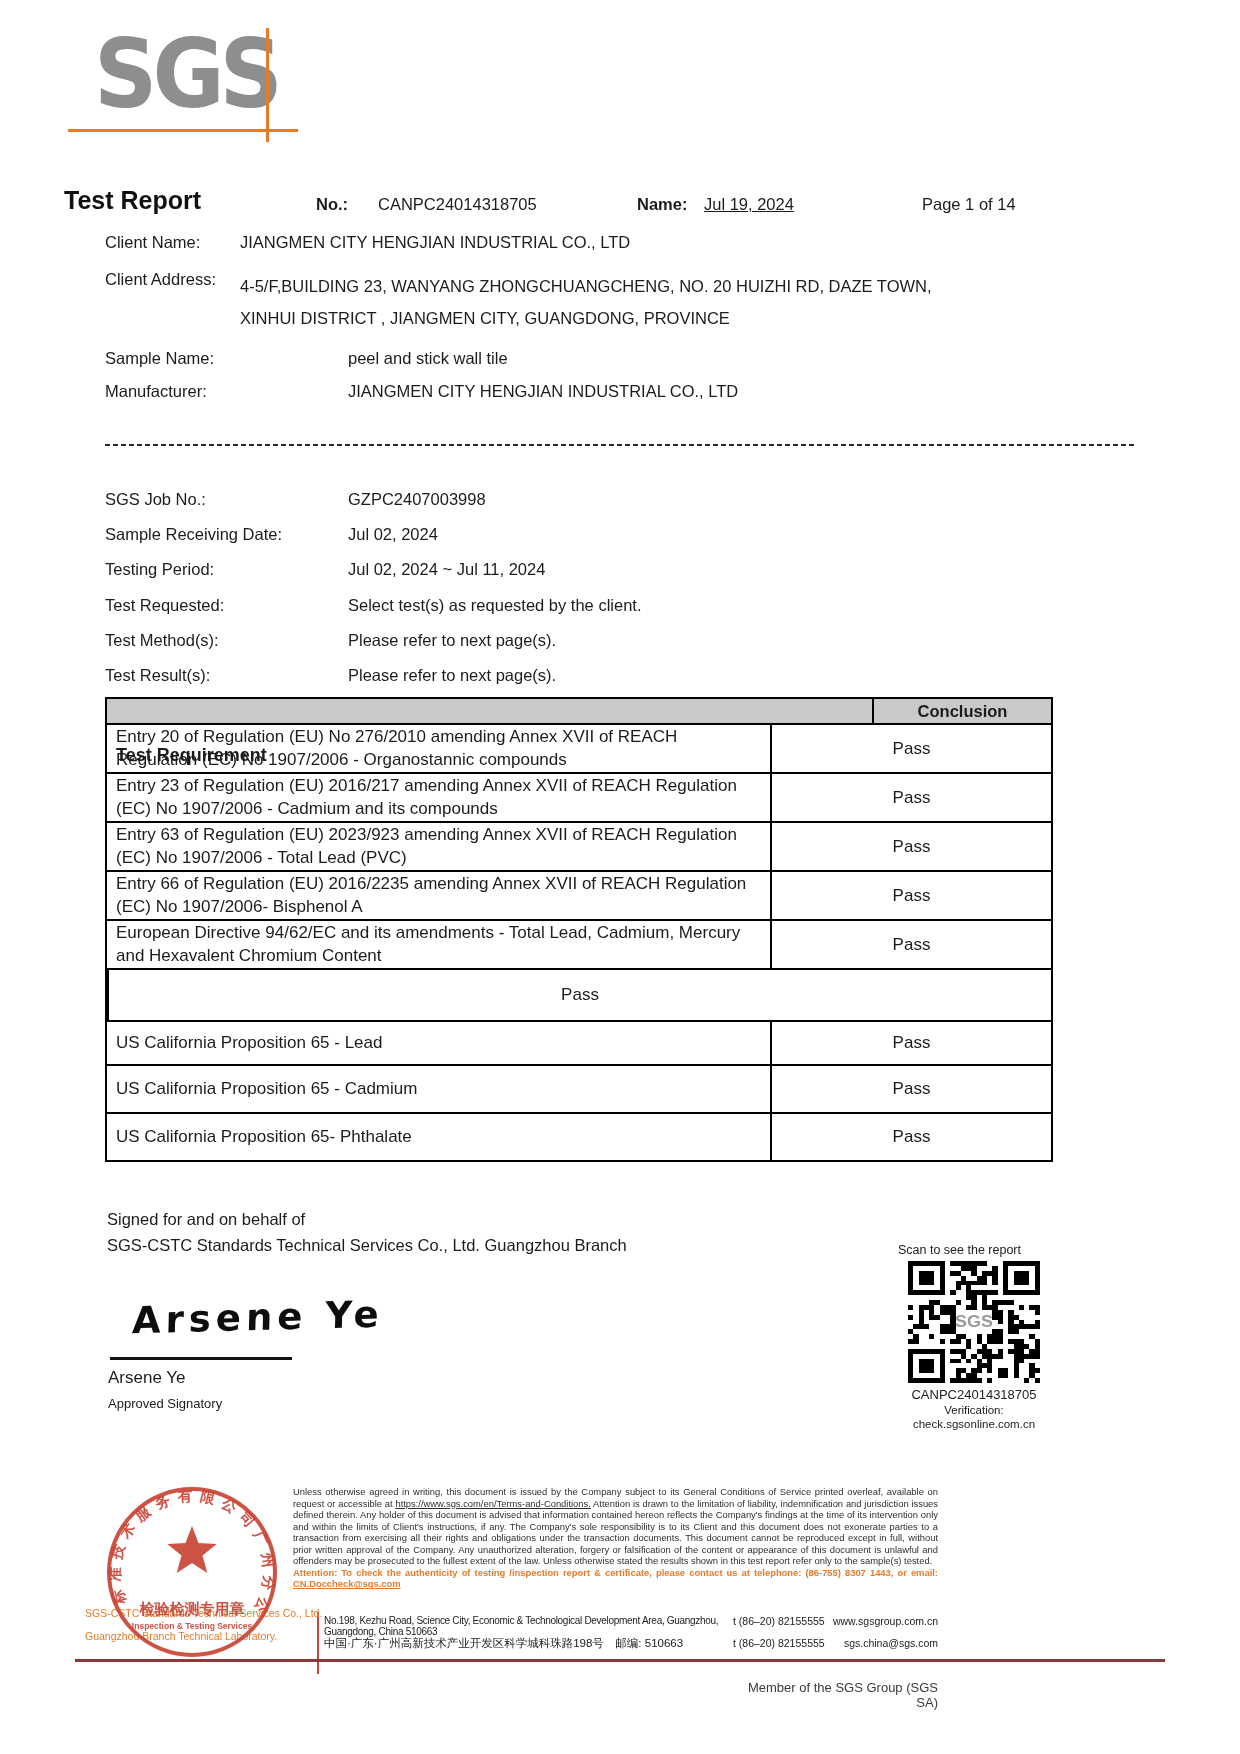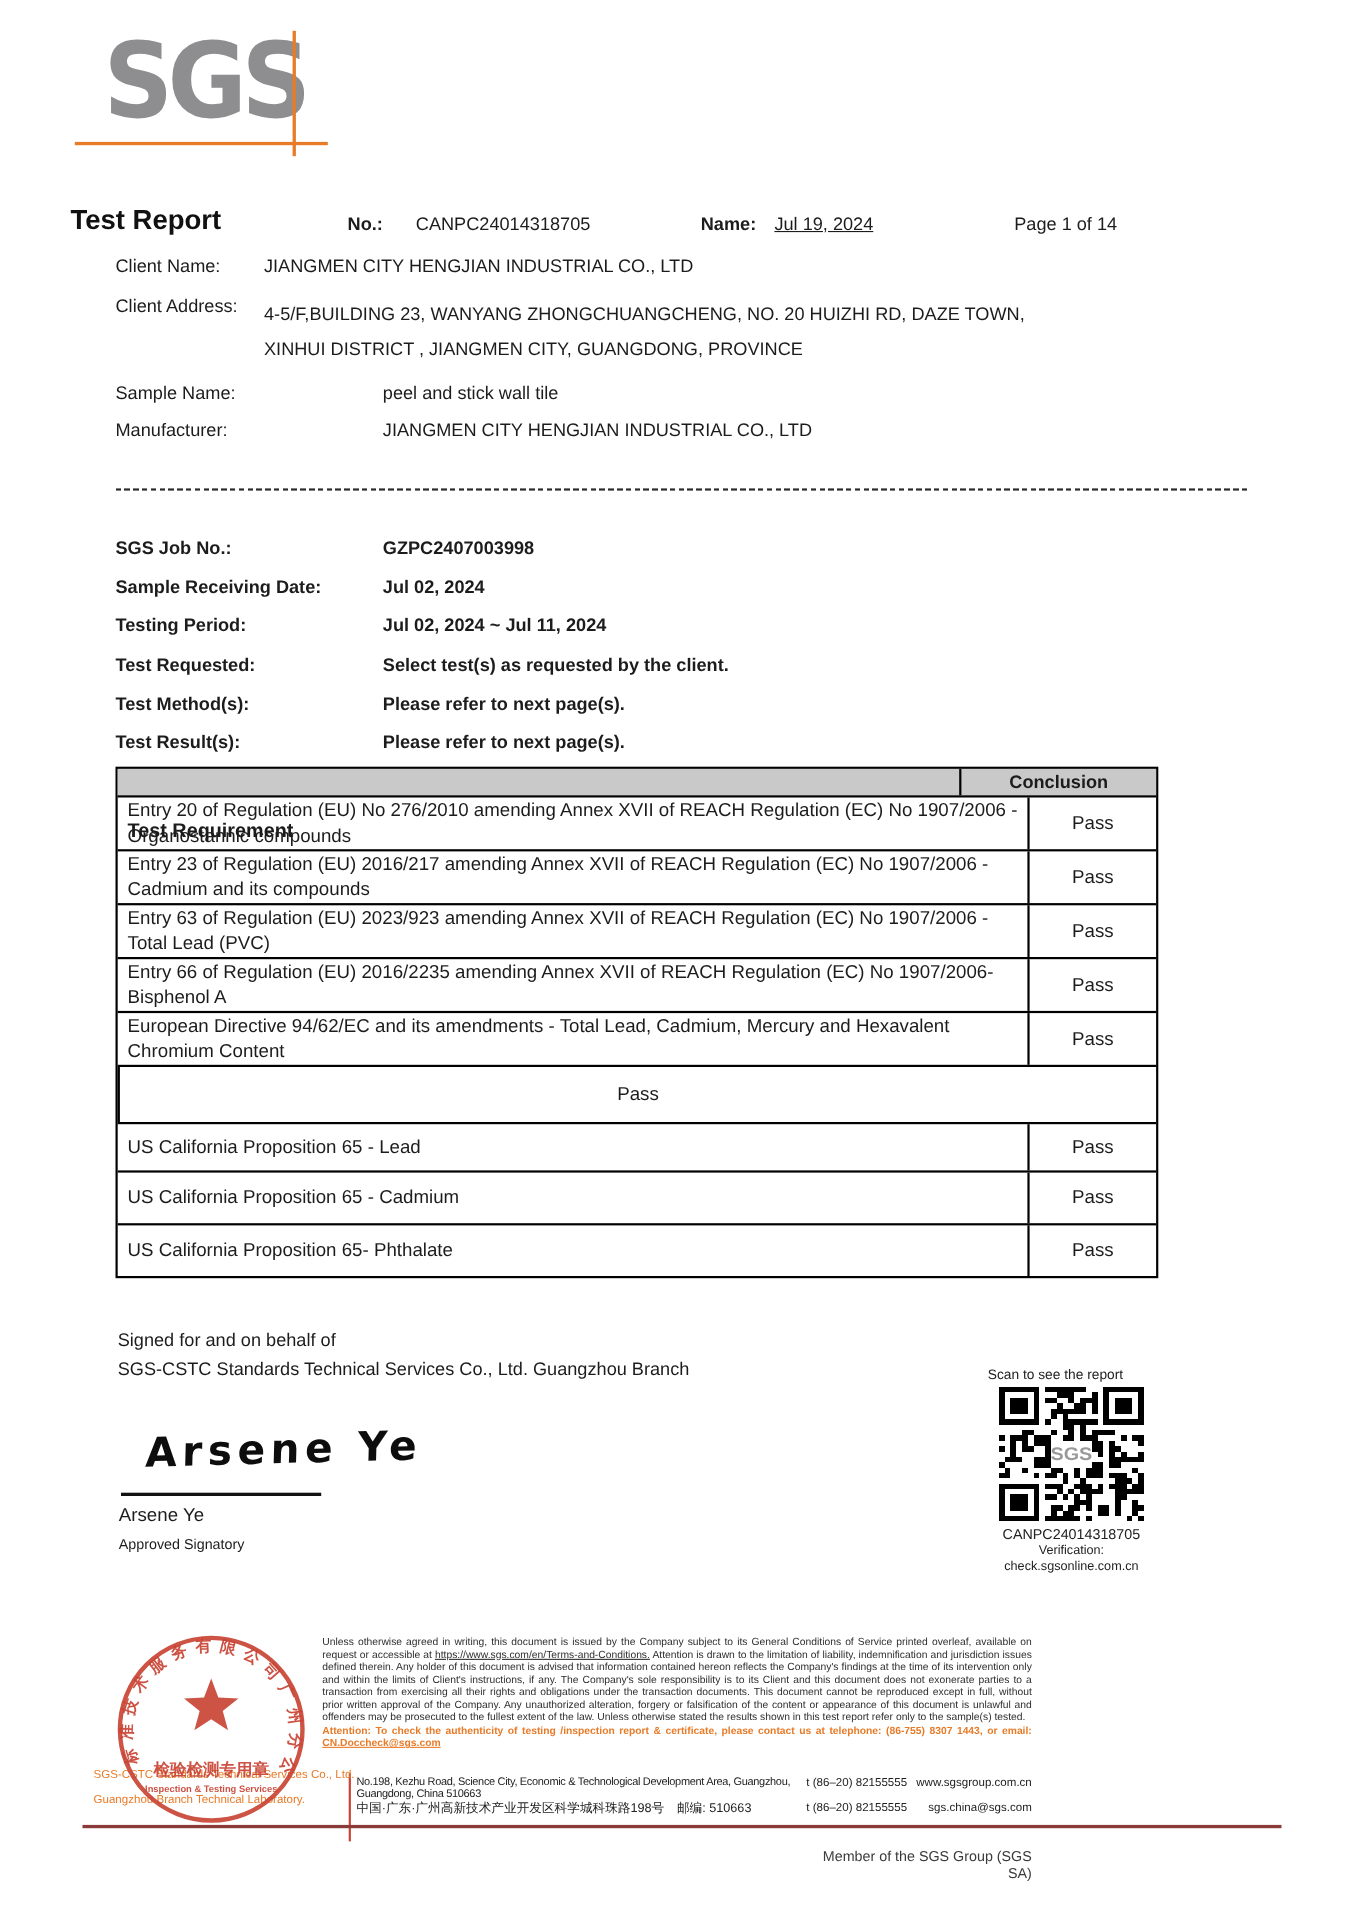--- a/index.html
+++ b/index.html
@@ -20,32 +20,32 @@
 
   .lbl{font-size:16.5px;}
   .val{font-size:16.5px;}
 
   
   .dashes{left:105px;top:444px;width:1032px;height:2px;
           background:repeating-linear-gradient(90deg,#2b2b2b 0 5px,transparent 5px 8px);}
 
   
   .jobs{left:105px;top:482px;width:820px;}
-  .jrow{display:flex;height:35.2px;align-items:center;font-weight:bold;}
+  .jrow{display:flex;height:35.2px;align-items:center;}
   .jlabel{width:243px;font-size:16.5px;}
   .jvalue{flex:1;font-size:16.5px;}
 
   
   .rtable{left:105px;top:697px;width:948px;border:2px solid #000;box-sizing:border-box;}
   .thead{display:flex;background:#c9c9c9;height:24px;}
   .th1{width:765px;box-sizing:border-box;padding-left:9px;font-size:18px;font-weight:bold;line-height:24px;margin-top:44px;}
   .th2{flex:1;border-left:2px solid #000;text-align:center;font-size:16.5px;font-weight:bold;line-height:24px;}
   .trow{display:flex;border-top:2px solid #000;box-sizing:border-box;}
   .h49{height:49px}.h52{height:52px}.h44{height:44px}.h48{height:48px}
-  .req{width:827px;box-sizing:border-box;padding:0 8px 0 9px;font-size:17px;line-height:22.5px;
+  .req{width:663px;box-sizing:border-box;padding:0 8px 0 9px;font-size:17px;line-height:22.5px;
        display:flex;flex-direction:column;justify-content:center;}
   .con{flex:1;border-left:2px solid #000;display:flex;align-items:center;justify-content:center;font-size:17px;}
 
   
   .signed1{left:107px;top:1210px;font-size:16.5px;}
   .signed2{left:107px;top:1236px;font-size:16.5px;}
   .handwriting{left:132px;top:1296px;font-family:"DejaVu Sans",sans-serif;font-weight:bold;font-size:37px;
                letter-spacing:5px;color:#0d0d0d;transform:rotate(-1.5deg) skewX(-3deg);}
   .sigline{left:110px;top:1357px;width:182px;height:3px;background:#111;}
   .signame{left:108px;top:1368px;font-size:17px;}

